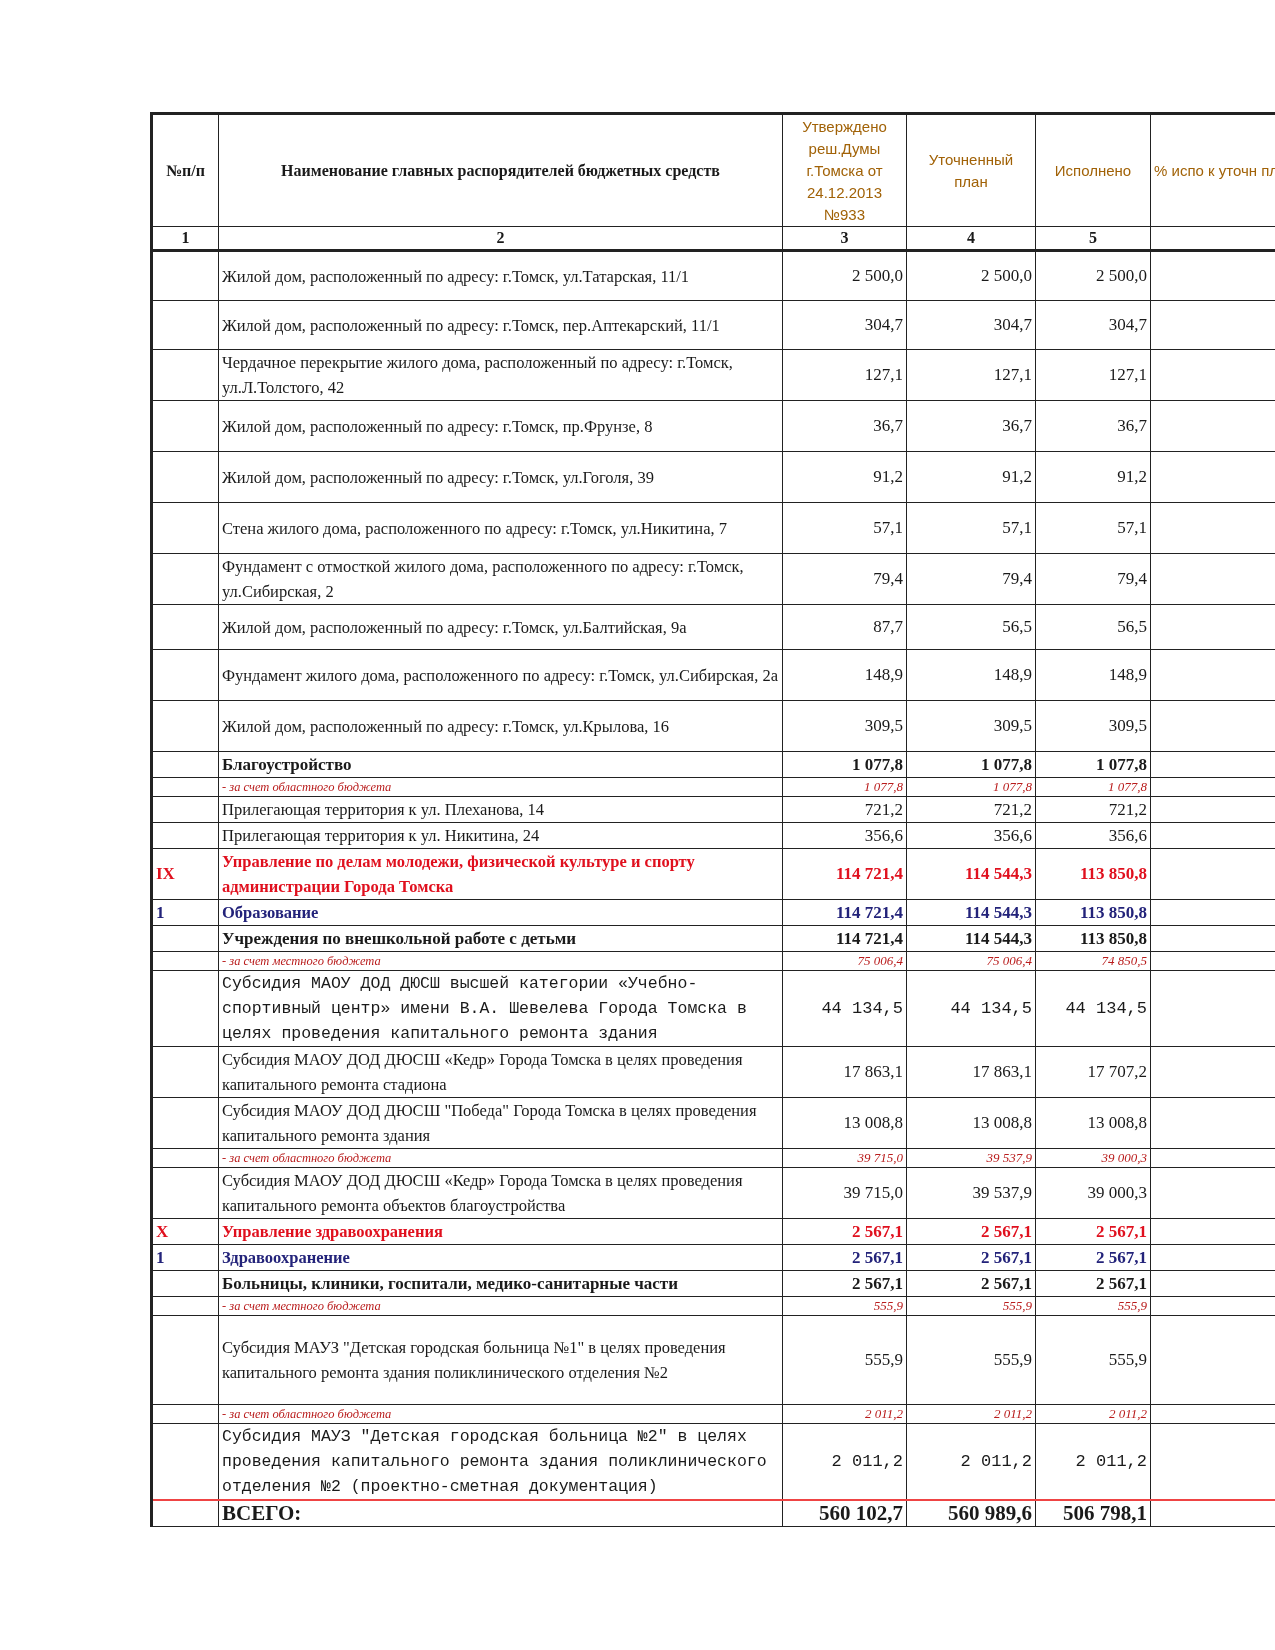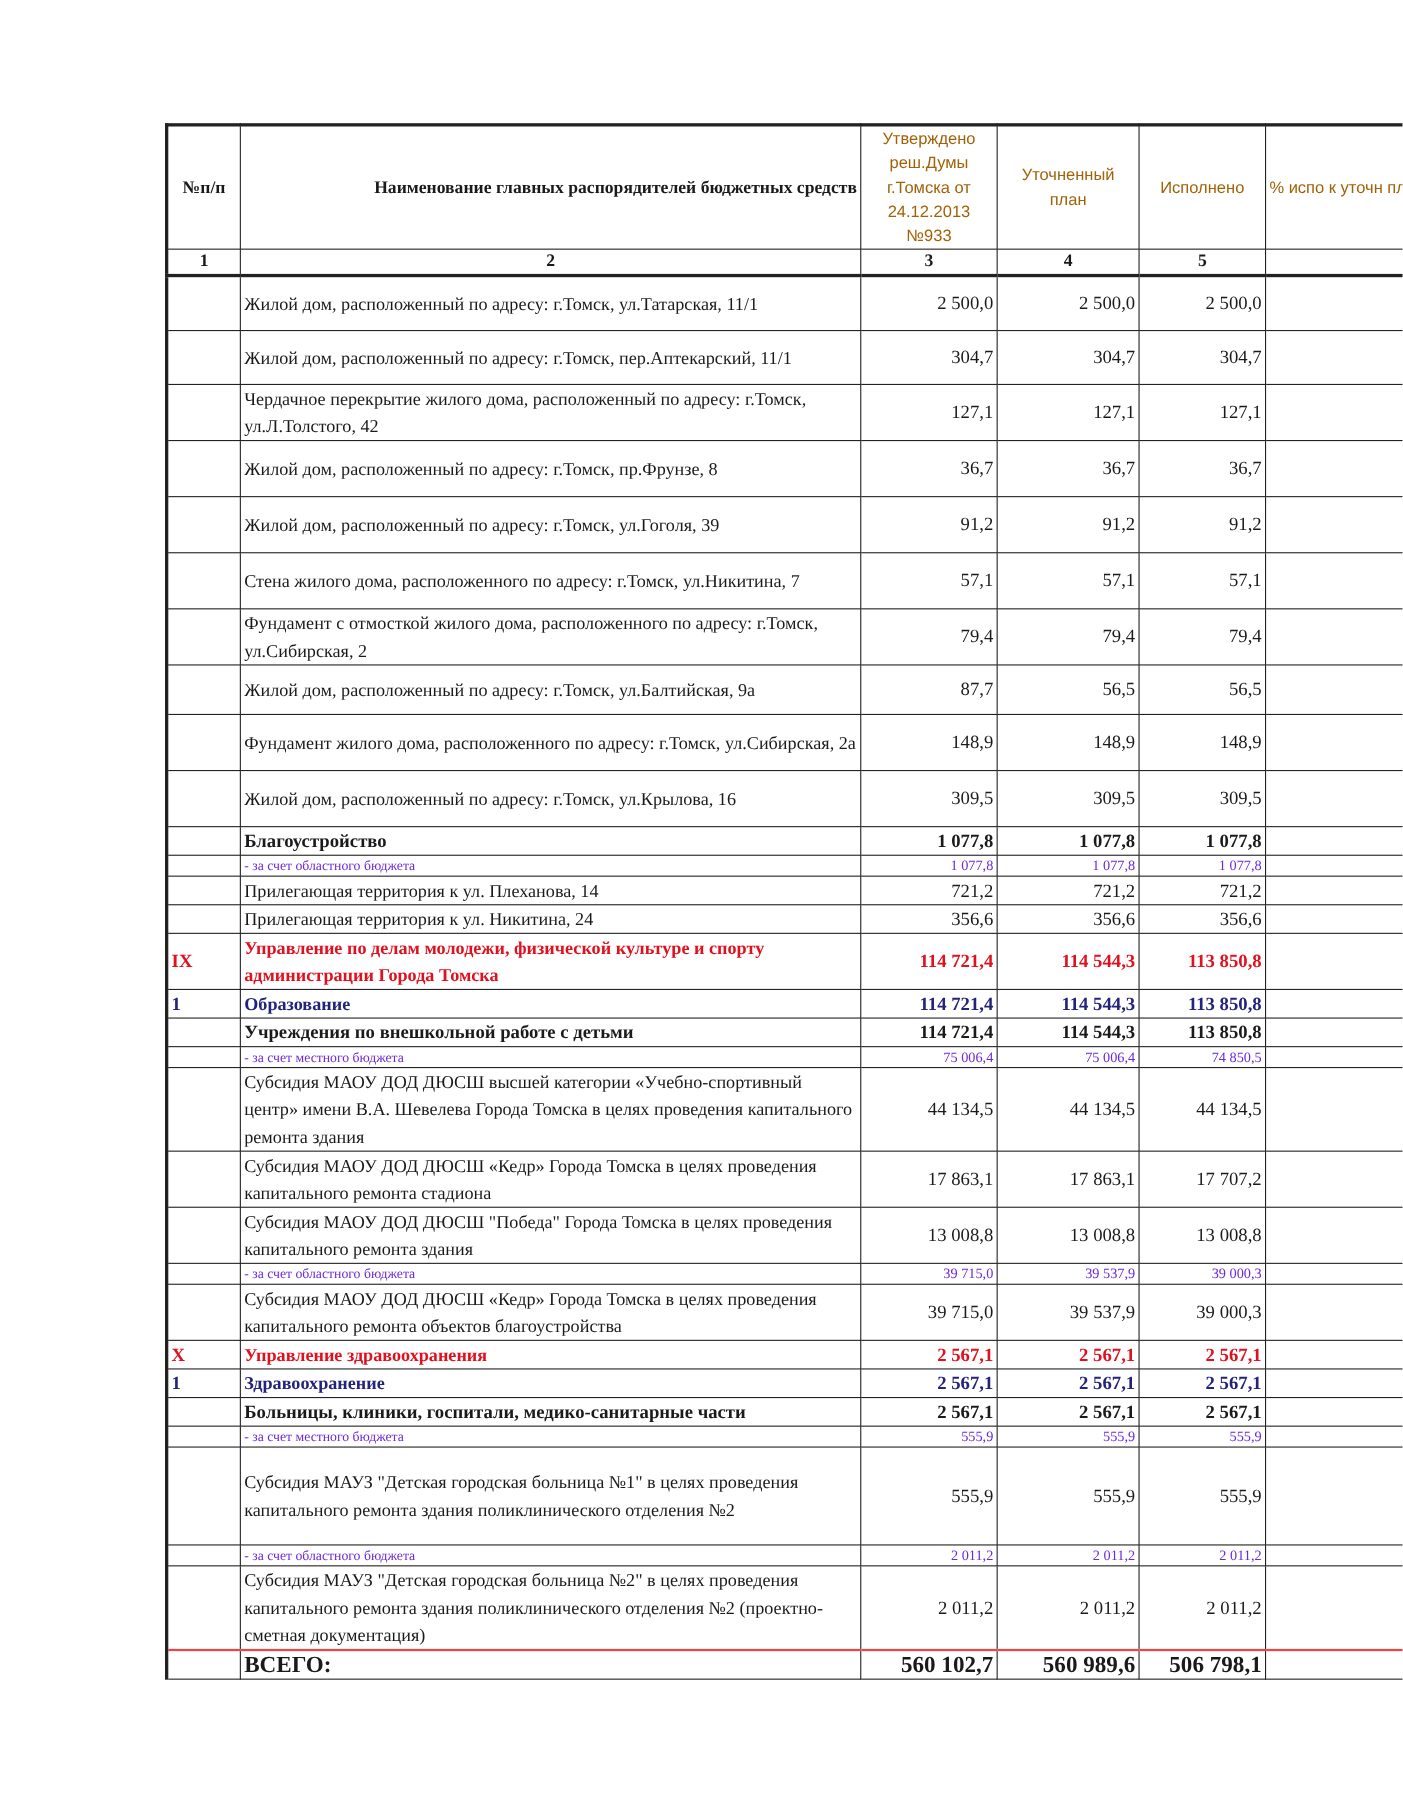--- a/index.html
+++ b/index.html
@@ -20,40 +20,40 @@
     col.c-pct { width: 146px; }
     table.budget td, table.budget th {
       border: 1.3px solid #222;
       padding: 0 3px;
       vertical-align: middle;
       overflow: hidden;
     }
     table.budget { border-top: 3px solid #222; border-left: 3px solid #222; }
     thead th { font-weight: normal; }
     th.h-num, th.h-name { font-family: "Liberation Serif", serif; font-weight: bold; font-size: 16px; }
-    th.h-name { text-align: right; padding-left: 12px; }
+    th.h-name { text-align: center; padding-left: 12px; }
     th.h-sans { font-family: "Liberation Sans", "DejaVu Sans", sans-serif; font-size: 15px; line-height: 22px; color: #a16207; }
     th.h-pct { text-align: left; vertical-align: top; padding-top: 4px; }
     tr.head-row { height: 113px; }
     tr.idx-row td { font-weight: bold; text-align: center; font-size: 16px; height: 22px; border-bottom: 3px solid #222; }
     td.num { text-align: left; font-weight: bold; font-size: 17px; }
     td.name { font-size: 16.5px; line-height: 25px; text-align: left; margin-top: 18px; }
     td.val { text-align: right; font-size: 17px; padding-right: 4px; }
     tr.r-item td.name { font-size: 16.5px; }
     tr.r-bold td { font-weight: bold; }
     tr.r-bold td.name { font-size: 17px; }
-    tr.r-italic td { font-size: 13px; line-height: 18px; height: 18px; color: #6d28d9; }
+    tr.r-italic td { font-style: italic; font-size: 13px; line-height: 18px; height: 18px; color: #b91c1c; }
     tr.r-italic td.name { font-size: 12.5px; padding-left: 3px; }
     tr.r-red td { color: #e0101e; font-weight: bold; }
     tr.r-blue td { color: #23237a; font-weight: bold; }
     tr.r-total td { font-weight: bold; font-size: 21px; border-top: 2px solid #ef4444; }
     tr.h1 td { height: 48px; }
     tr.h2 td { height: 50px; }
     tr.hs td { height: 22px; }
-    tr.h3 td { height: 75px; }
+    tr.h3 td { height: 75px; font-family: Liberation Mono, monospace; }
     tr.h4 td { height: 44px; }
     tr.hxl td { height: 88px; }
   </style>
 </head>
 <body>
 
 <div class="page">
   <table class="budget">
     <colgroup>
       <col class="c-num">

